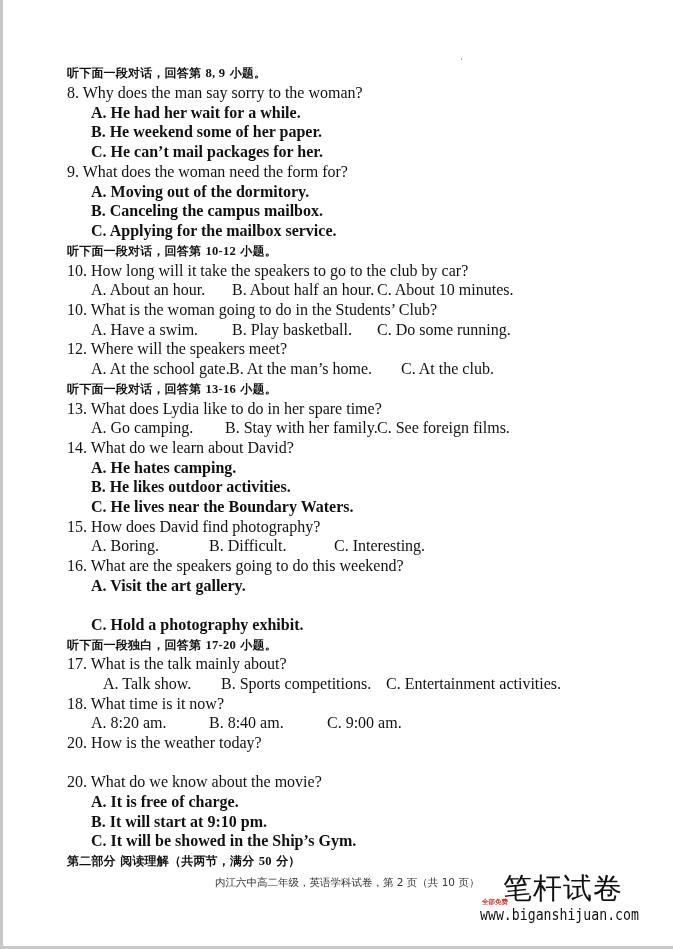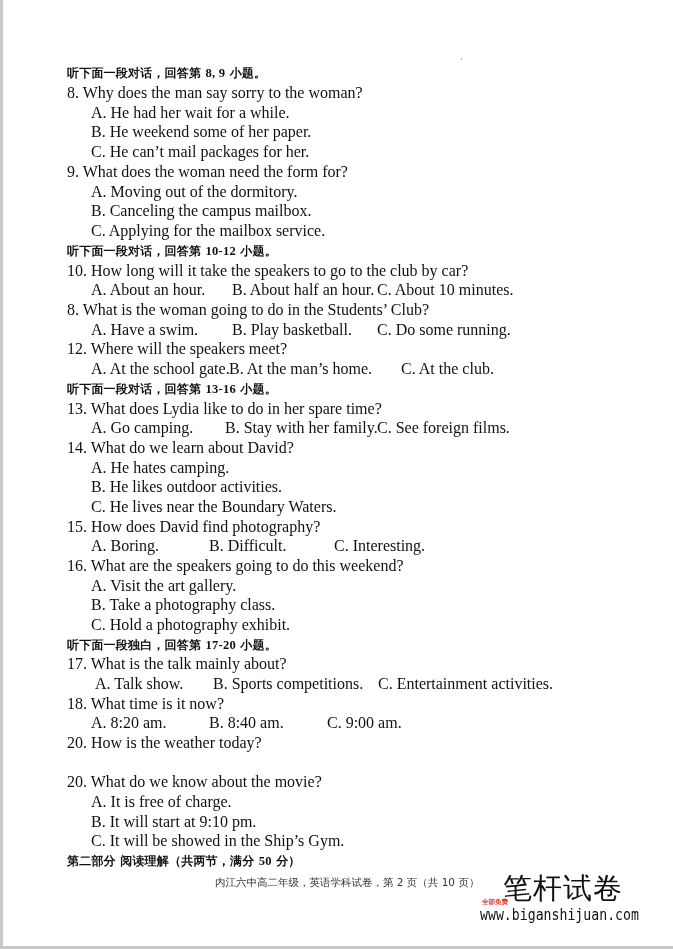--- a/index.html
+++ b/index.html
@@ -12,21 +12,21 @@
   .left-edge { position: absolute; left: 0; top: 0; width: 3px; height: 949px; background: #c8c8c8; }
   .bottom-edge { position: absolute; left: 0; bottom: 0; width: 673px; height: 3px; background: #c8c8c8; }
   .page { position: absolute; left: 0; top: 0; width: 673px; height: 949px; border-radius: 25px; }
   .line {
     position: absolute; left: 67px; height: 18px; line-height: 18px;
     font-size: 16px; white-space: nowrap;
   }
   .heading { font-weight: bold; font-family: "DejaVu Sans", "Liberation Sans", sans-serif; font-size: 12px; letter-spacing: 0.2px; }
   .heading .num { font-family: "Liberation Serif", serif; font-size: 12.6px; }
   .opt-row .opt { position: absolute; top: 0; white-space: nowrap; }
-  .option-line { left: 91px; }
+  .option-line { left: 91px; font-weight: bold; }
   .footer {
     position: absolute; left: 215px; top: 876px; font-size: 10.5px;
     font-family: "DejaVu Sans", sans-serif; color: #333; white-space: nowrap;
   }
   .logo-cn {
     position: absolute; left: 503px; top: 872px; font-size: 29px; line-height: 32px;
     font-family: "DejaVu Sans", sans-serif; color: #111; letter-spacing: 1px;
   }
   .logo-tag {
     position: absolute; left: 482px; top: 898px; font-size: 6.5px; color: #d9352b;
@@ -64,21 +64,21 @@
   <div class="line heading" style="top:242px">
     <span>听下面一段对话，回答第 </span><span class="num">10-12</span><span> 小题。</span>
   </div>
   <div class="line" style="top:262px">10. How long will it take the speakers to go to the club by car?</div>
   <div class="line opt-row" style="top:281px; left:0; width:673px">
     <span class="opt" style="left:91px">A. About an hour.</span>
     <span class="opt" style="left:232px">B. About half an hour.</span>
     <span class="opt" style="left:377px">C. About 10 minutes.</span>
   </div>
 
-  <div class="line" style="top:301px">8. What is the woman going to do in the Students’ Club?</div>
+  <div class="line" style="top:301px">10. What is the woman going to do in the Students’ Club?</div>
   <div class="line opt-row" style="top:321px; left:0; width:620px">
     <span class="opt" style="left:91px">A. Have a swim.</span>
     <span class="opt" style="left:232px">B. Play basketball.</span>
     <span class="opt" style="left:377px">C. Do some running.</span>
   </div>
 
   <div class="line" style="top:340px">12. Where will the speakers meet?</div>
   <div class="line opt-row" style="top:360px; left:0; width:665px">
     <span class="opt" style="left:91px">A. At the school gate.</span>
     <span class="opt" style="left:229px">B. At the man’s home.</span>
@@ -102,28 +102,27 @@
 
   <div class="line" style="top:518px">15. How does David find photography?</div>
   <div class="line opt-row" style="top:537px; left:0; width:655px">
     <span class="opt" style="left:91px">A. Boring.</span>
     <span class="opt" style="left:209px">B. Difficult.</span>
     <span class="opt" style="left:334px">C. Interesting.</span>
   </div>
 
   <div class="line" style="top:557px">16. What are the speakers going to do this weekend?</div>
   <div class="line option-line" style="top:577px">A. Visit the art gallery.</div>
-  <div class="line option-line" style="top:596px">B. Take a photography class.</div>
   <div class="line option-line" style="top:616px">C. Hold a photography exhibit.</div>
 
   <div class="line heading" style="top:636px">
     <span>听下面一段独白，回答第 </span><span class="num">17-20</span><span> 小题。</span>
   </div>
   <div class="line" style="top:655px">17. What is the talk mainly about?</div>
-  <div class="line opt-row" style="top:675px; left:4px; width:608px">
+  <div class="line opt-row" style="top:675px; left:12px; width:608px">
     <span class="opt" style="left:91px">A. Talk show.</span>
     <span class="opt" style="left:209px">B. Sports competitions.</span>
     <span class="opt" style="left:374px">C. Entertainment activities.</span>
   </div>
 
   <div class="line" style="top:695px">18. What time is it now?</div>
   <div class="line opt-row" style="top:714px; left:0; width:673px">
     <span class="opt" style="left:91px">A. 8:20 am.</span>
     <span class="opt" style="left:209px">B. 8:40 am.</span>
     <span class="opt" style="left:327px">C. 9:00 am.</span>

